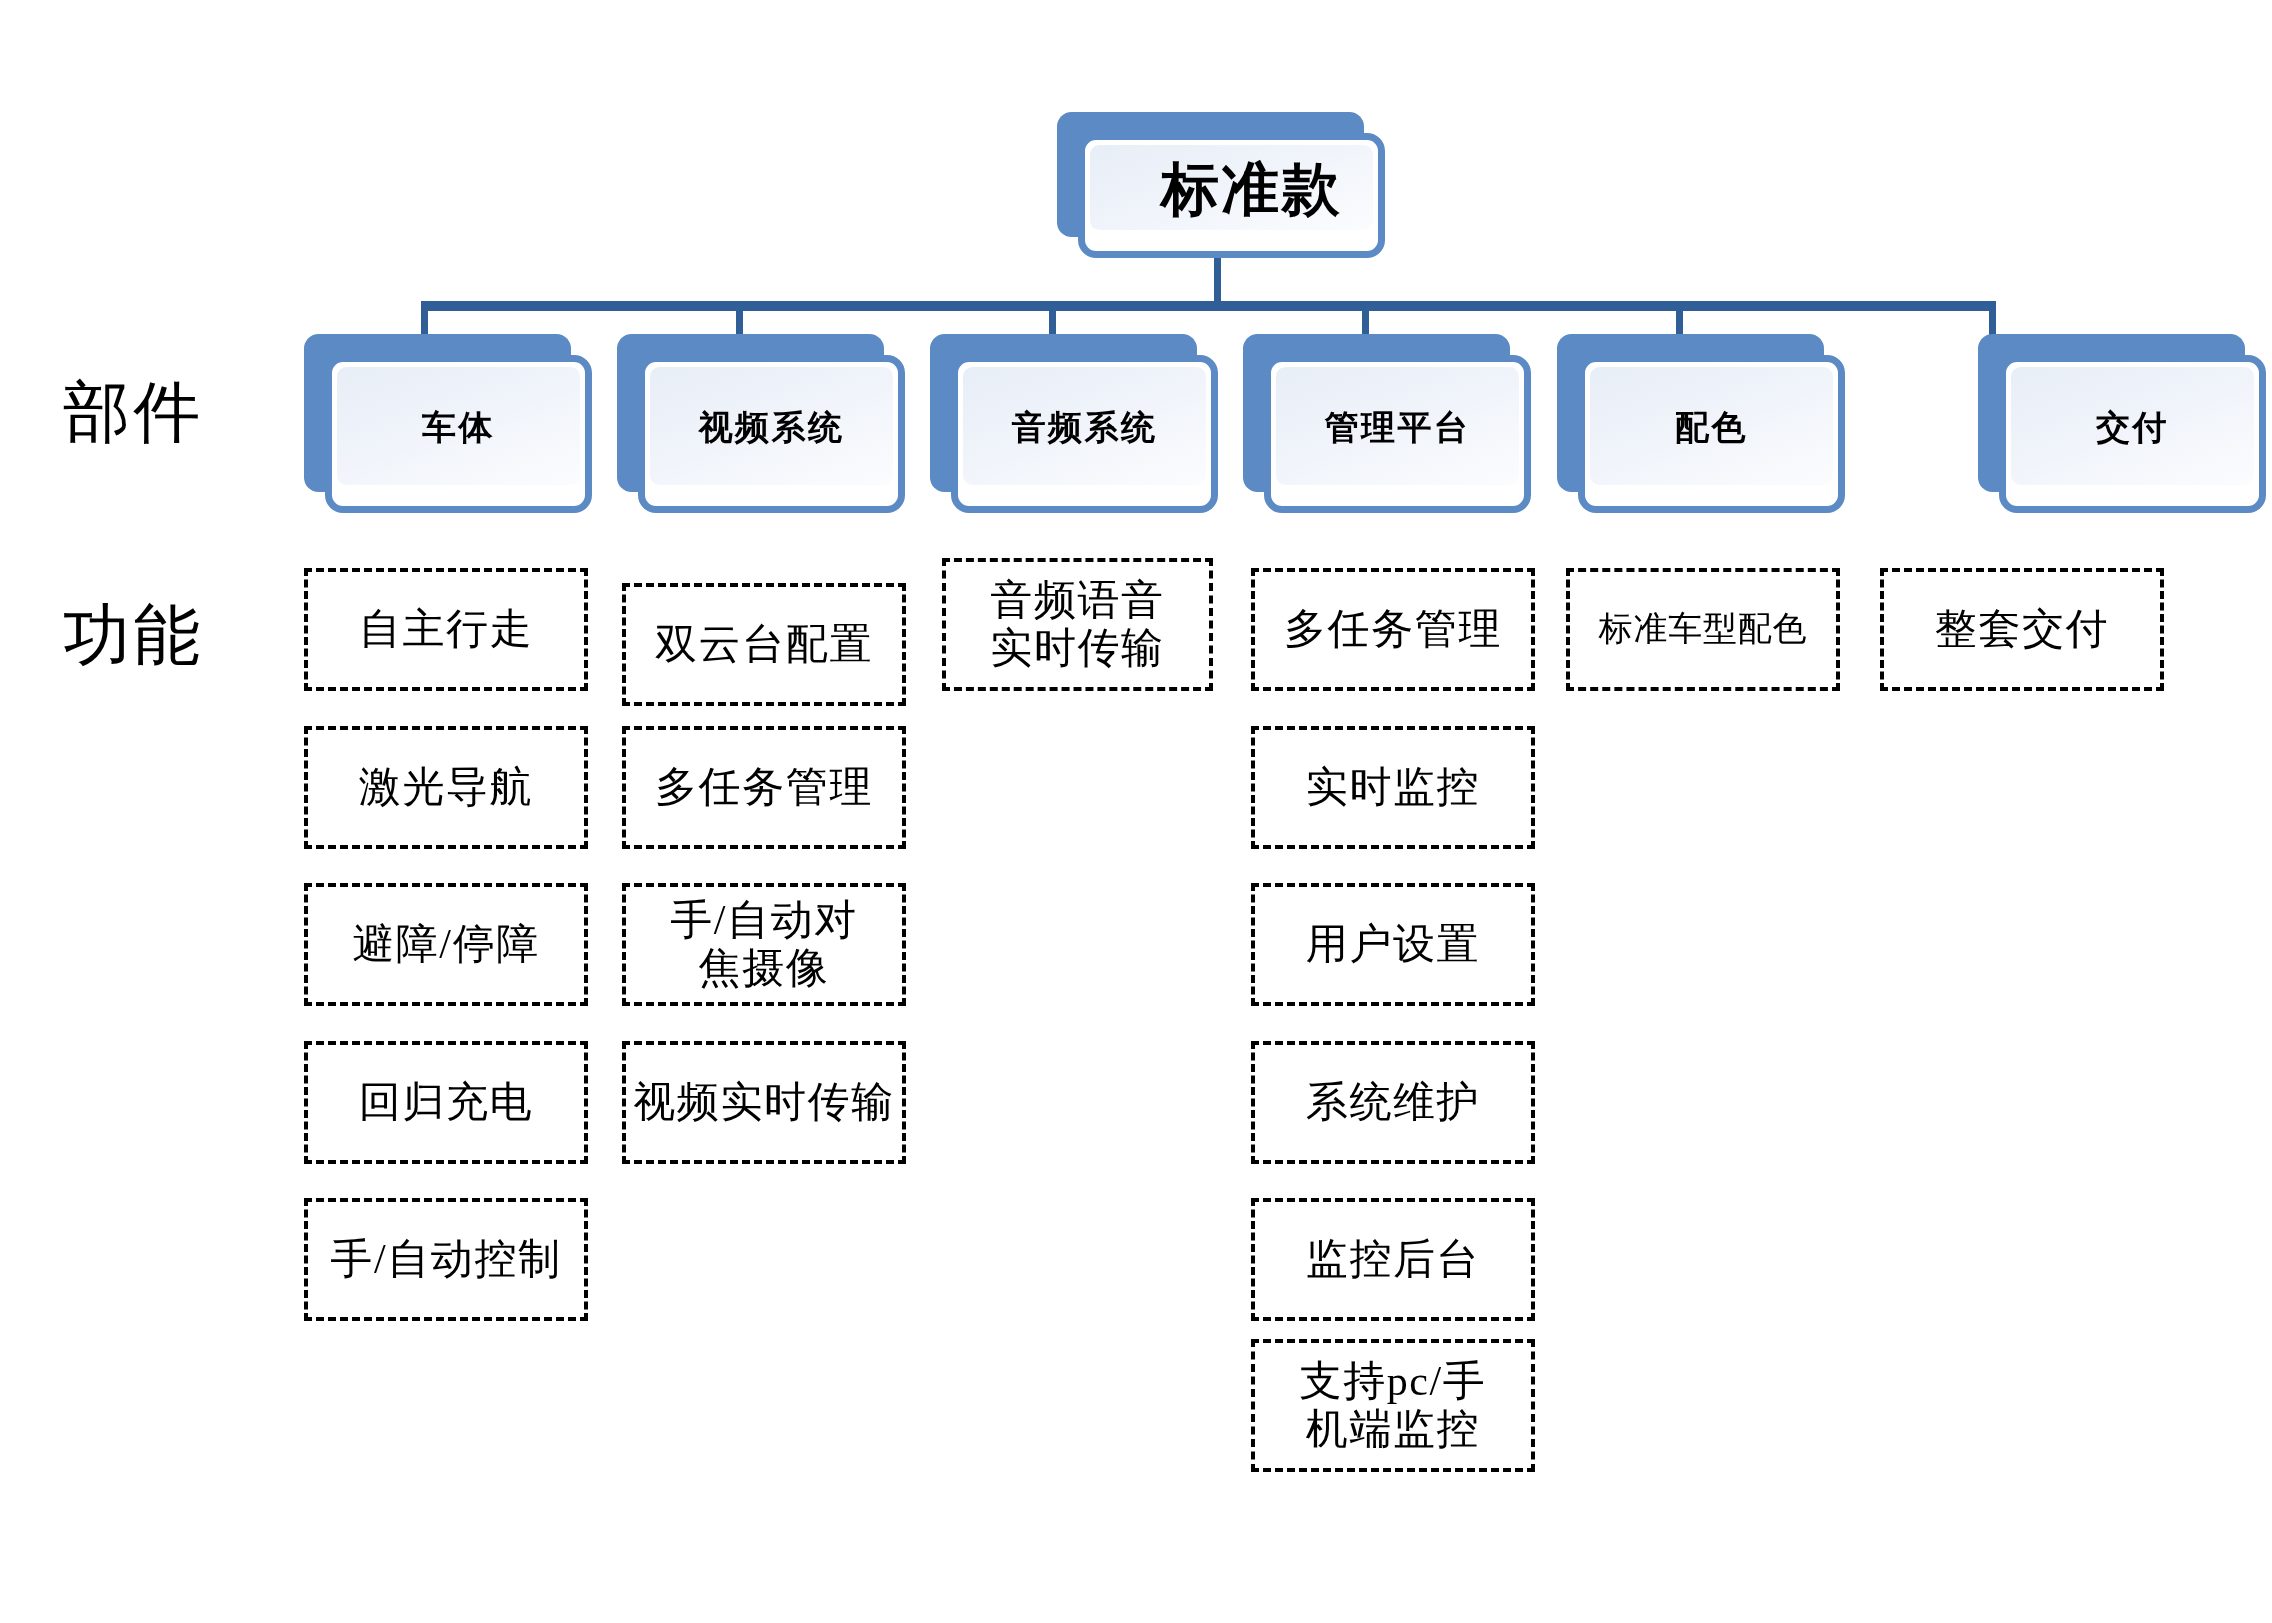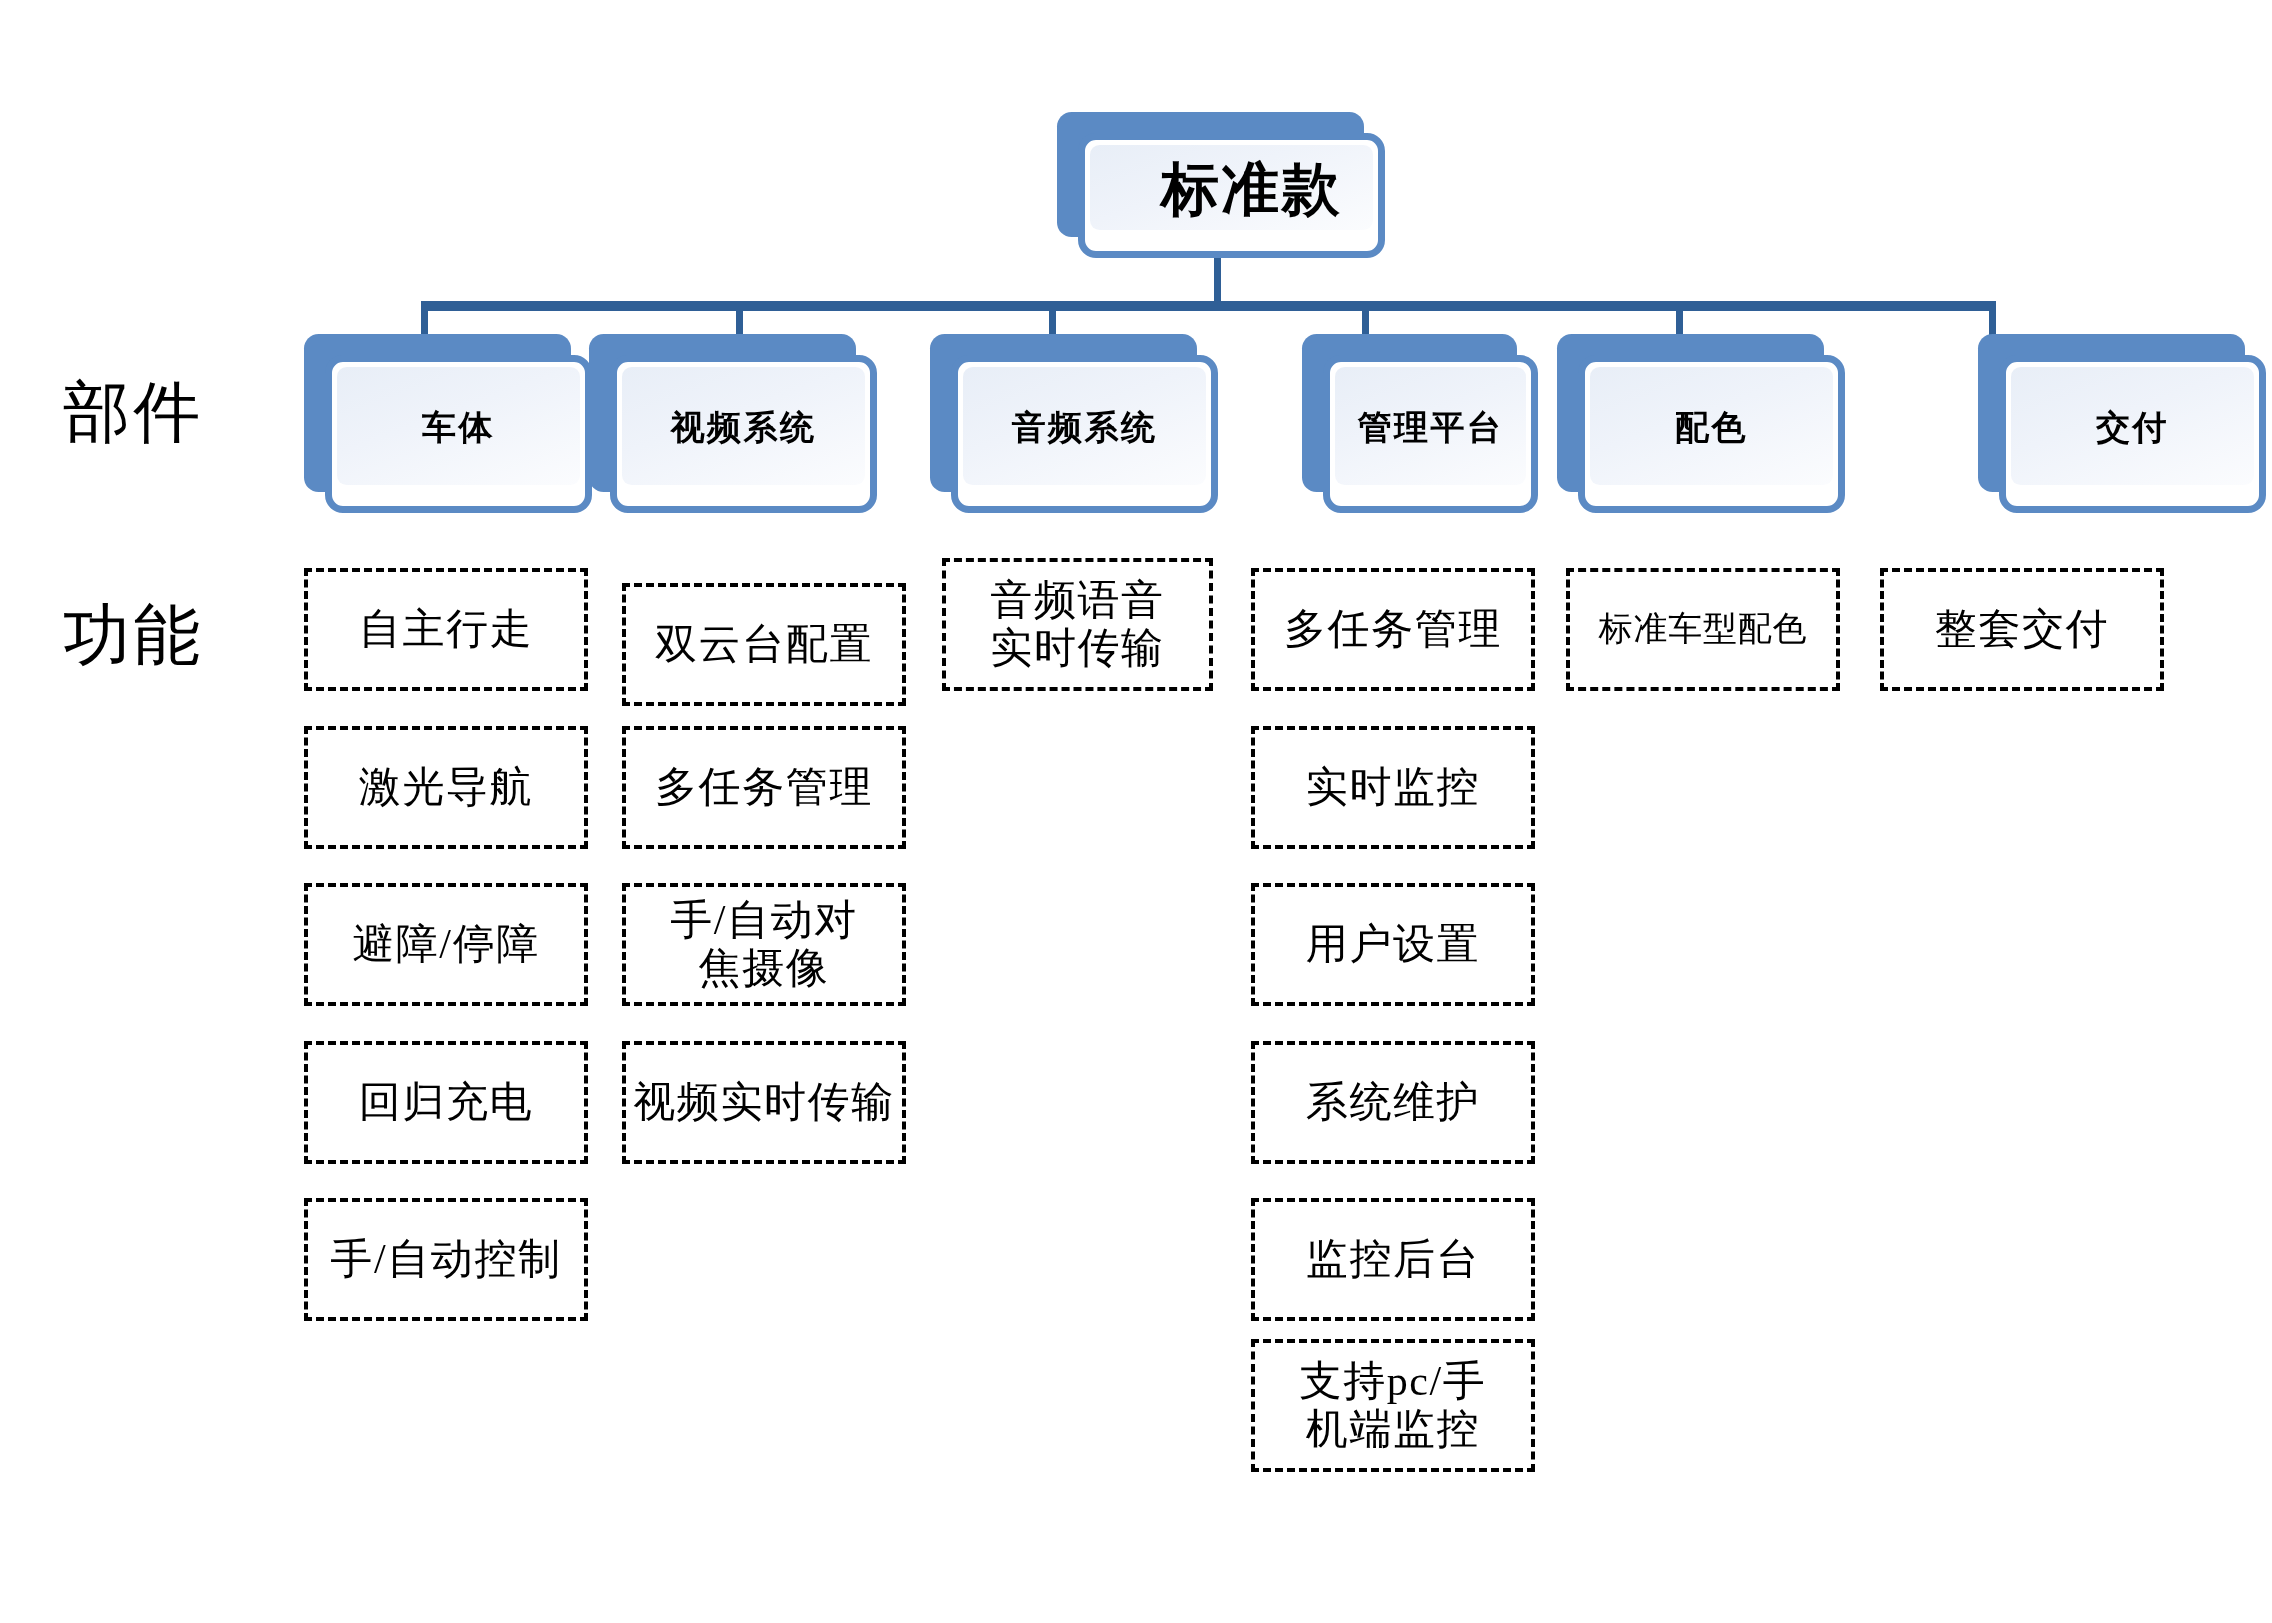--- a/index.html
+++ b/index.html
@@ -168,37 +168,37 @@
   <div class="conn conn-drop" style="left:1989px"></div>
 
   <div class="node component" style="left:304px; width:288px">
     <div class="shadow"></div>
     <div class="front">
       <div class="panel"></div>
       <div class="node-text">车体</div>
     </div>
   </div>
 
-  <div class="node component" style="left:589px; width:288px">
+  <div class="node component" style="left:617px; width:288px">
     <div class="shadow"></div>
     <div class="front">
       <div class="panel"></div>
       <div class="node-text">视频系统</div>
     </div>
   </div>
 
   <div class="node component" style="left:930px; width:288px">
     <div class="shadow"></div>
     <div class="front">
       <div class="panel"></div>
       <div class="node-text">音频系统</div>
     </div>
   </div>
 
-  <div class="node component" style="left:1302px; width:236px">
+  <div class="node component" style="left:1243px; width:288px">
     <div class="shadow"></div>
     <div class="front">
       <div class="panel"></div>
       <div class="node-text">管理平台</div>
     </div>
   </div>
 
   <div class="node component" style="left:1557px; width:288px">
     <div class="shadow"></div>
     <div class="front">

